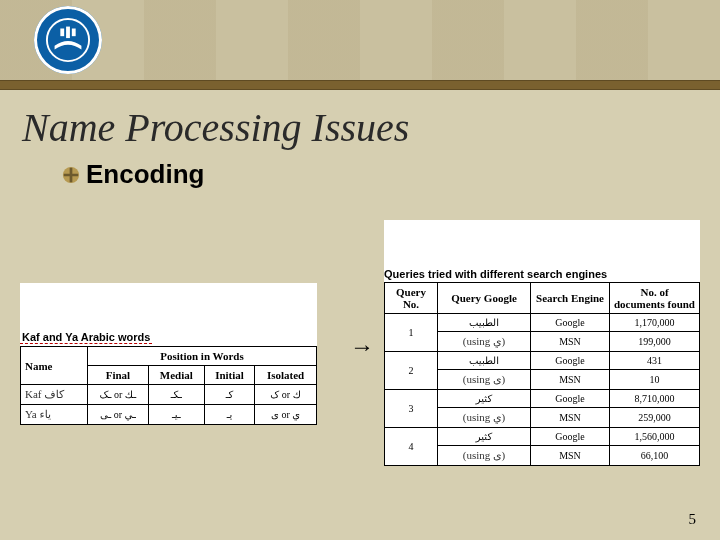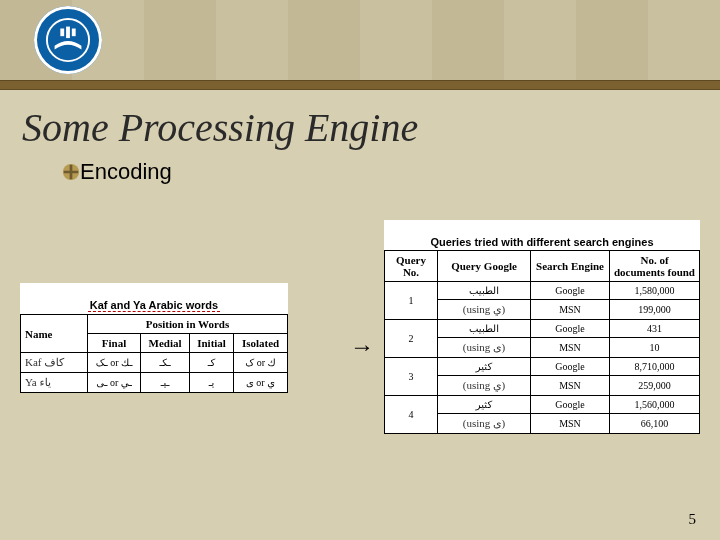--- a/index.html
+++ b/index.html
@@ -45,51 +45,52 @@
     font-family: "Times New Roman", Times, serif;
     font-style: italic;
     font-size: 40px;
     color: #2a2a2a;
     margin: 14px 0 8px 22px;
   }
   .bullet-row {
     display: flex;
     align-items: center;
     margin-left: 62px;
-    gap: 0;
-    font-size: 22px;
+    gap: 6px;
+    font-size: 26px;
+    font-weight: bold;
   }
   .bullet-icon svg { width: 18px; height: 18px; display: block; }
 
   .arrow {
     position: absolute;
     left: 350px;
     top: 330px;
     font-size: 24px;
     color: #000;
   }
 
   
   .panel {
     background: #fff;
     position: absolute;
     font-size: 10px;
     border: 0;
   }
-  .panel-left { left: 20px; top: 283px; width: 268px; }
+  .panel-left { left: 20px; top: 283px; width: 297px; }
   .panel-right { left: 384px; top: 220px; width: 316px; }
 
   .tbl { border-collapse: collapse; width: 100%; font-family: "Times New Roman", serif; }
   .tbl th, .tbl td { border: 1px solid #000; text-align: center; padding: 3px 4px; }
   .tbl th { font-weight: bold; font-size: 11px; margin-top: 24px; }
   .tbl .name-col { width: 58px; text-align: left; }
   .arabic { font-size: 10px; direction: rtl; }
   .small { font-size: 11px; color: #333; }
 
-  .caption { text-align: center; font-weight: bold; font-size: 11px; padding: 16px 0 2px; }
+  .caption { text-align: left; font-weight: bold; font-size: 11px; padding: 16px 0 2px; margin-top: 32px; }
   .caption-underline { border-bottom: 1px dashed #b00; display: inline-block; padding: 0 2px; }
 
   .page-num {
     position: absolute;
     right: 24px;
     bottom: 12px;
     font-family: "Times New Roman", serif;
     font-size: 15px;
   }
 </style>
@@ -102,21 +103,21 @@
       <circle cx="24" cy="24" r="22" fill="#0b5fa5" stroke="#fff" stroke-width="2"></circle>
       <path d="M10 30 q14 -10 28 0 v4 q-14 -10 -28 0 z" fill="#fff"></path>
       <rect x="22" y="10" width="4" height="12" fill="#fff"></rect>
       <rect x="16" y="12" width="4" height="8" fill="#fff"></rect>
       <rect x="28" y="12" width="4" height="8" fill="#fff"></rect>
     </svg>
   </div>
 </div>
 <div class="header-rule"></div>
 
-<div class="title">Some Processing Engine</div>
+<div class="title">Name Processing Issues</div>
 
 <div class="bullet-row">
   <span class="bullet-icon">
     <svg viewBox="0 0 20 20">
       <circle cx="10" cy="10" r="9" fill="#b79a52"></circle>
       <path d="M10 2 v16 M2 10 h16" stroke="#6d5a2e" stroke-width="3"></path>
     </svg>
   </span>
   <span>Encoding</span>
 </div>
@@ -165,21 +166,21 @@
       <th style="width:44px">Query No.</th>
       <th style="width:84px">Query Google</th>
       <th style="width:70px">Search Engine</th>
       <th>No. of documents found</th>
     </tr>
 
     <tr>
       <td rowspan="2">1</td>
       <td class="arabic">الطبيب</td>
       <td>Google</td>
-      <td>1,580,000</td>
+      <td>1,170,000</td>
     </tr>
     <tr>
       <td class="small">(using ي)</td>
       <td>MSN</td>
       <td>199,000</td>
     </tr>
 
     <tr>
       <td rowspan="2">2</td>
       <td class="arabic">الطبيب</td>

